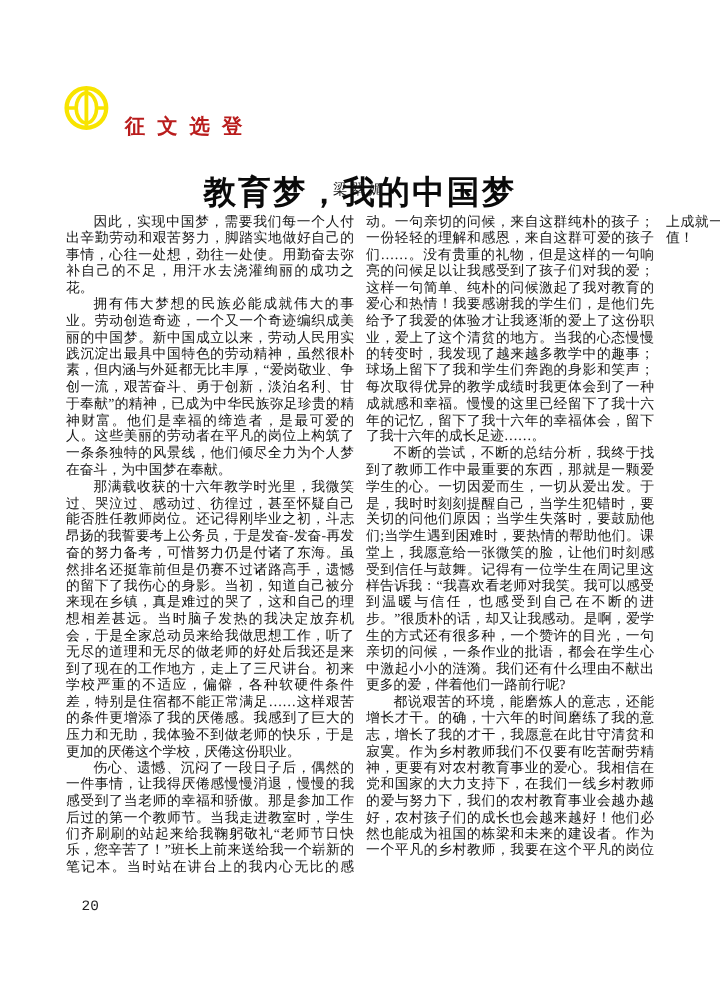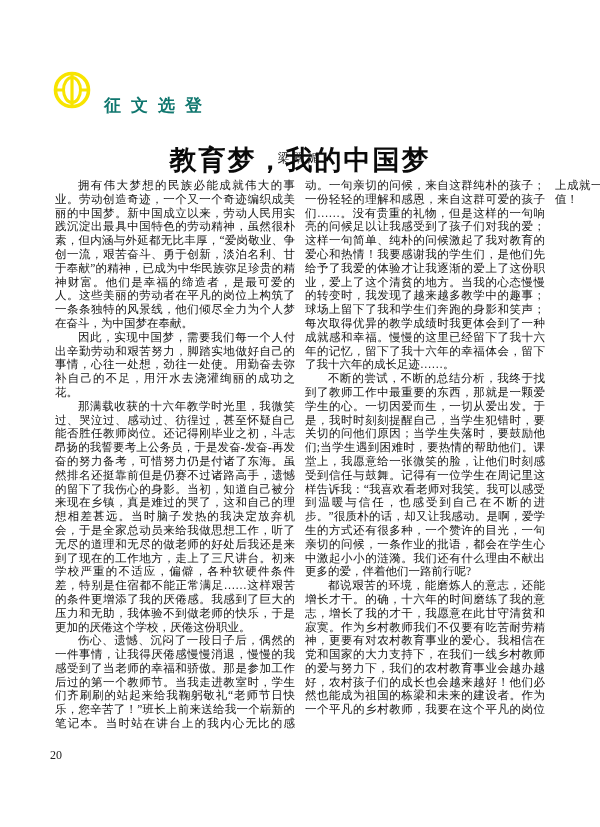--- a/index.html
+++ b/index.html
@@ -13,21 +13,21 @@
     overflow:hidden;
   }
   .badge {
     position:absolute; left:52px; top:62px;
     display:flex; align-items:center; gap:12px;
   }
   .logo { width:40px; height:40px; display:block; }
   .badge-label {
     font-size:17px; font-weight:bold;
     letter-spacing:10px;
-    color:#0f766e;
+    color:#b91c1c;
     font-family:Liberation Serif, serif;
     margin-top:32px;
   }
   .title {
     position:absolute; top:110px; left:0; right:0;
     text-align:center;
     font-family:"Liberation Sans","DejaVu Sans",sans-serif;
     font-size:27px; font-weight:900;
     letter-spacing:2px;
     color:#0a0a0a;
@@ -47,23 +47,23 @@
     font-size:11.5px; line-height:13.8px;
     text-align:justify;
     color:#141414;
   }
   .article-body p {
     margin:0;
     text-indent:2em;
   }
   .signature { margin-left:1.6em; white-space:nowrap; }
   .page-number {
-    position:absolute; left:50px; top:748px;
+    position:absolute; left:68px; top:748px;
     font-size:12px; color:#222;
-    font-family:Liberation Serif, serif;
+    font-family:Liberation Mono, monospace;
   }
 </style>
 </head>
 <body>
 
 <div class="page">
 
   <div class="badge">
     <span>
       <svg class="logo" viewBox="0 0 40 40" xmlns="http://www.w3.org/2000/svg">
@@ -75,22 +75,22 @@
       </svg>
     </span>
     <span class="badge-label">征文选登</span>
   </div>
 
   <div class="title">教育梦，我的中国梦</div>
 
   <div class="author">梁翠媚</div>
 
   <div class="article-body">
+    <p>因此，实现中国梦，需要我们每一个人付出辛勤劳动和艰苦努力，脚踏实地做好自己的事情，心往一处想，劲往一处使。用勤奋去弥补自己的不足，用汗水去浇灌绚丽的成功之花。</p>
     <p>拥有伟大梦想的民族必能成就伟大的事业。劳动创造奇迹，一个又一个奇迹编织成美丽的中国梦。新中国成立以来，劳动人民用实践沉淀出最具中国特色的劳动精神，虽然很朴素，但内涵与外延都无比丰厚，“爱岗敬业、争创一流，艰苦奋斗、勇于创新，淡泊名利、甘于奉献”的精神，已成为中华民族弥足珍贵的精神财富。他们是幸福的缔造者，是最可爱的人。这些美丽的劳动者在平凡的岗位上构筑了一条条独特的风景线，他们倾尽全力为个人梦在奋斗，为中国梦在奉献。</p>
-    <p>因此，实现中国梦，需要我们每一个人付出辛勤劳动和艰苦努力，脚踏实地做好自己的事情，心往一处想，劲往一处使。用勤奋去弥补自己的不足，用汗水去浇灌绚丽的成功之花。</p>
     <p>那满载收获的十六年教学时光里，我微笑过、哭泣过、感动过、彷徨过，甚至怀疑自己能否胜任教师岗位。还记得刚毕业之初，斗志昂扬的我誓要考上公务员，于是发奋-发奋-再发奋的努力备考，可惜努力仍是付诸了东海。虽然排名还挺靠前但是仍赛不过诸路高手，遗憾的留下了我伤心的身影。当初，知道自己被分来现在乡镇，真是难过的哭了，这和自己的理想相差甚远。当时脑子发热的我决定放弃机会，于是全家总动员来给我做思想工作，听了无尽的道理和无尽的做老师的好处后我还是来到了现在的工作地方，走上了三尺讲台。初来学校严重的不适应，偏僻，各种软硬件条件差，特别是住宿都不能正常满足……这样艰苦的条件更增添了我的厌倦感。我感到了巨大的压力和无助，我体验不到做老师的快乐，于是更加的厌倦这个学校，厌倦这份职业。</p>
     <p>伤心、遗憾、沉闷了一段日子后，偶然的一件事情，让我得厌倦感慢慢消退，慢慢的我感受到了当老师的幸福和骄傲。那是参加工作后过的第一个教师节。当我走进教室时，学生们齐刷刷的站起来给我鞠躬敬礼“老师节日快乐，您辛苦了！”班长上前来送给我一个崭新的笔记本。当时站在讲台上的我内心无比的感动。一句亲切的问候，来自这群纯朴的孩子；一份轻轻的理解和感恩，来自这群可爱的孩子们……。没有贵重的礼物，但是这样的一句响亮的问候足以让我感受到了孩子们对我的爱；这样一句简单、纯朴的问候激起了我对教育的爱心和热情！我要感谢我的学生们，是他们先给予了我爱的体验才让我逐渐的爱上了这份职业，爱上了这个清贫的地方。当我的心态慢慢的转变时，我发现了越来越多教学中的趣事；球场上留下了我和学生们奔跑的身影和笑声；每次取得优异的教学成绩时我更体会到了一种成就感和幸福。慢慢的这里已经留下了我十六年的记忆，留下了我十六年的幸福体会，留下了我十六年的成长足迹……。</p>
     <p>不断的尝试，不断的总结分析，我终于找到了教师工作中最重要的东西，那就是一颗爱学生的心。一切因爱而生，一切从爱出发。于是，我时时刻刻提醒自己，当学生犯错时，要关切的问他们原因；当学生失落时，要鼓励他们;当学生遇到困难时，要热情的帮助他们。课堂上，我愿意给一张微笑的脸，让他们时刻感受到信任与鼓舞。记得有一位学生在周记里这样告诉我：“我喜欢看老师对我笑。我可以感受到温暖与信任，也感受到自己在不断的进步。”很质朴的话，却又让我感动。是啊，爱学生的方式还有很多种，一个赞许的目光，一句亲切的问候，一条作业的批语，都会在学生心中激起小小的涟漪。我们还有什么理由不献出更多的爱，伴着他们一路前行呢?</p>
     <p>
       <span>都说艰苦的环境，能磨炼人的意志，还能增长才干。的确，十六年的时间磨练了我的意志，增长了我的才干，我愿意在此甘守清贫和寂寞。作为乡村教师我们不仅要有吃苦耐劳精神，更要有对农村教育事业的爱心。我相信在党和国家的大力支持下，在我们一线乡村教师的爱与努力下，我们的农村教育事业会越办越好，农村孩子们的成长也会越来越好！他们必然也能成为祖国的栋梁和未来的建设者。作为一个平凡的乡村教师，我要在这个平凡的岗位上成就一番不平凡的事业，实现自身的人生价值！</span><span class="signature">（藤县同心镇中心校）</span>
     </p>
   </div>
 
   <div class="page-number">20</div>
 

